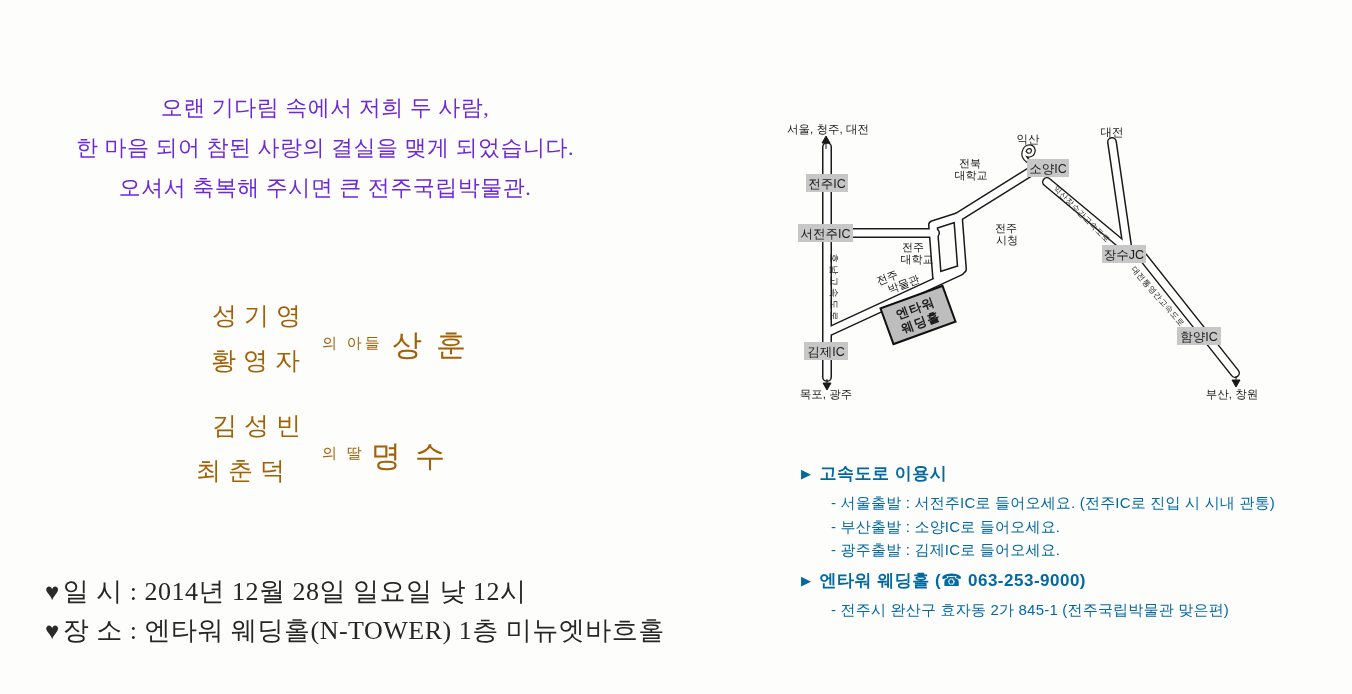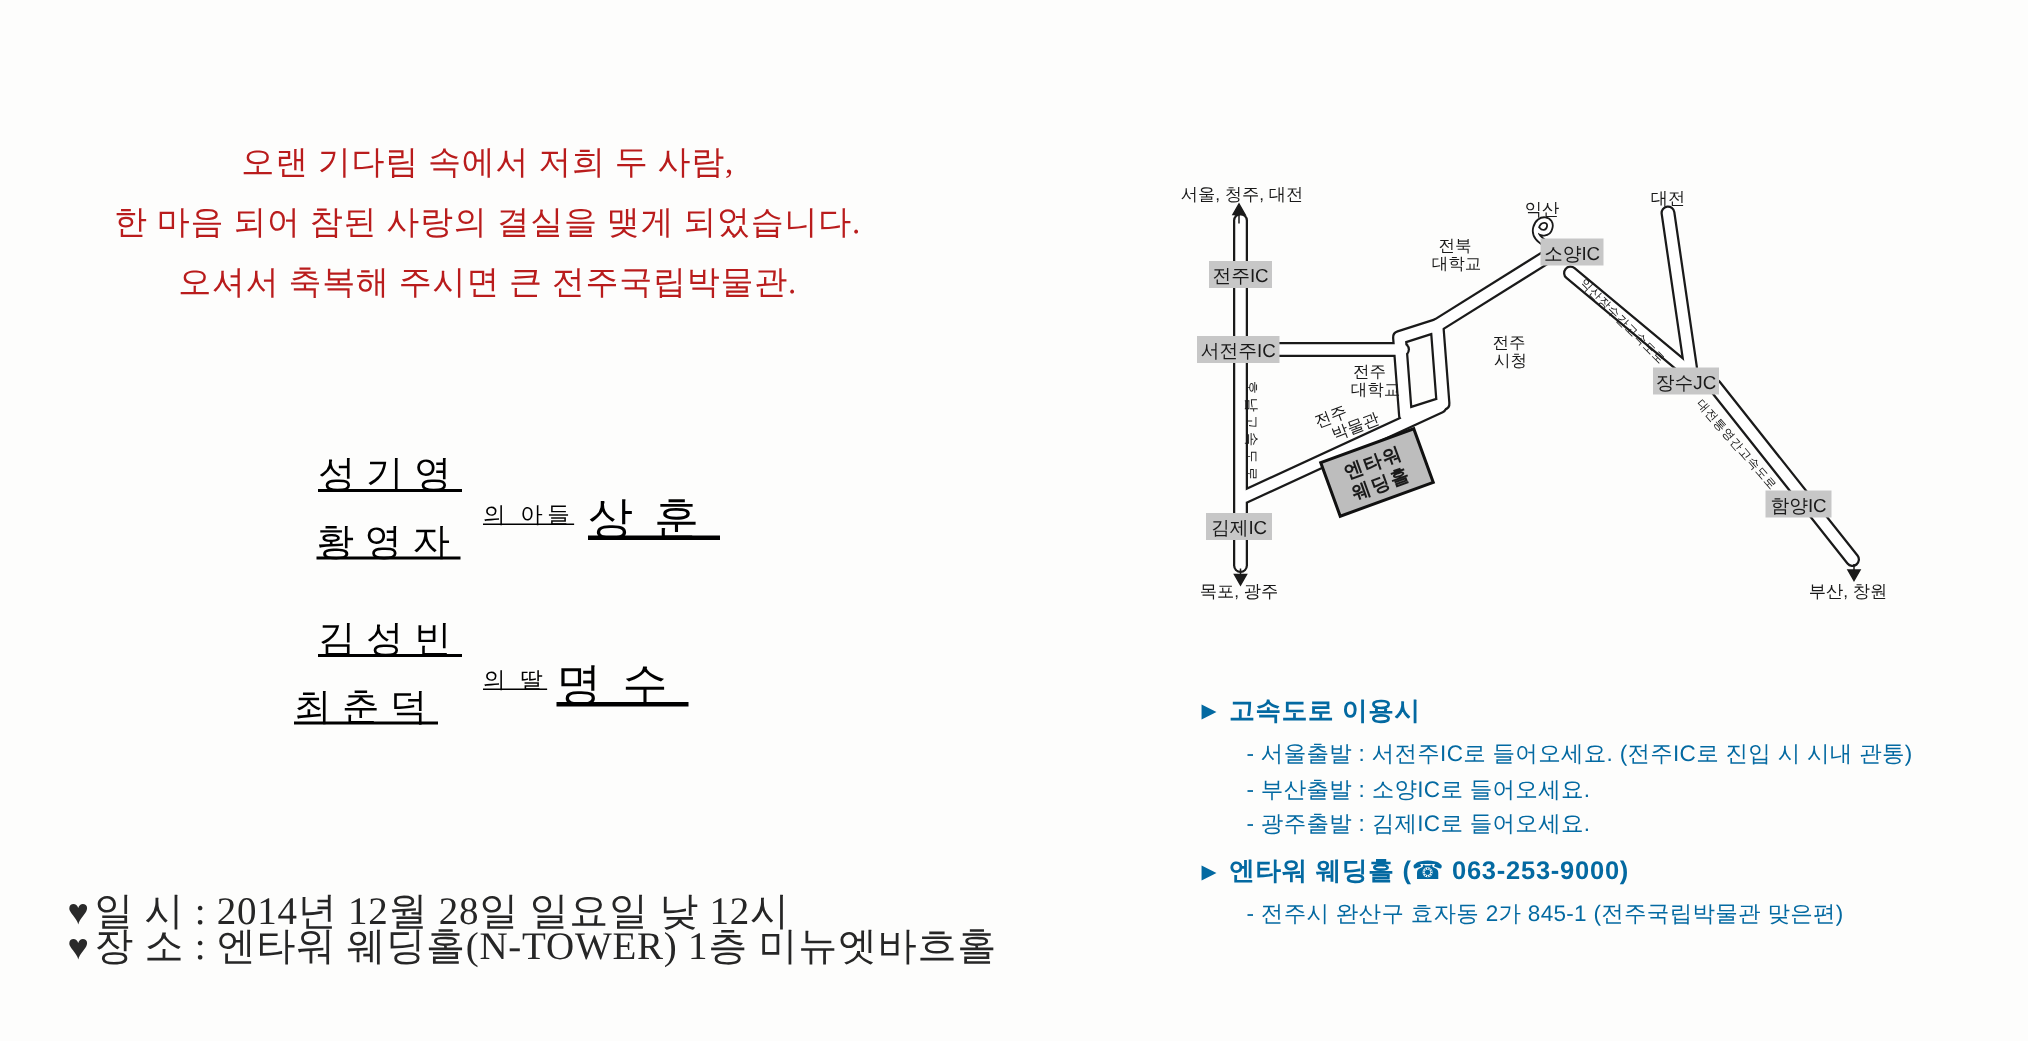--- a/index.html
+++ b/index.html
@@ -9,41 +9,41 @@
     width:1352px;height:694px;
     background:#fdfdfc;
     overflow:hidden;
     font-family:"Liberation Serif","DejaVu Serif",serif;
     color:#222;
   }
   
   .greeting{
     position:absolute;left:15px;top:88px;width:620px;
     text-align:center;font-size:22px;line-height:40px;
-    letter-spacing:0.5px;color:#b91c1c;
-  }
-  
-  .name-el{position:absolute;white-space:nowrap;color:#000000;text-decoration:underline;}
+    letter-spacing:0.5px;color:#6d28d9;
+  }
+  
+  .name-el{position:absolute;white-space:nowrap;color:#a16207;}
   .parent{font-size:25px;letter-spacing:7px;}
   .g-father{left:212px;top:299px;}
   .g-mother{left:211px;top:344px;}
   .b-father{left:212px;top:409px;}
   .b-mother{left:196px;top:454px;}
   .relation{font-size:15px;letter-spacing:3px;}
   .g-rel{left:322px;top:334px;}
   .b-rel{left:322px;top:444px;}
   .child{font-size:30px;letter-spacing:14px;}
   .g-name{left:392px;top:325px;}
   .b-name{left:371px;top:436px;}
   
   .detail-line{
     position:absolute;left:45px;white-space:nowrap;
     font-size:26px;letter-spacing:0.5px;color:#262626;
   }
-  .line-datetime{top:574px;margin-top:16px;}
+  .line-datetime{top:574px;}
   .line-venue{top:613px;}
   .heart{font-size:24px;margin-right:3px;color:#2a2a2a;}
   
   .map{position:absolute;left:770px;top:90px;}
   .map text{
     font-family:"Liberation Sans","DejaVu Sans",sans-serif;
     fill:#1a1a1a;
   }
   .lbl{font-size:11.5px;}
   .lbl-sm{font-size:11px;}

